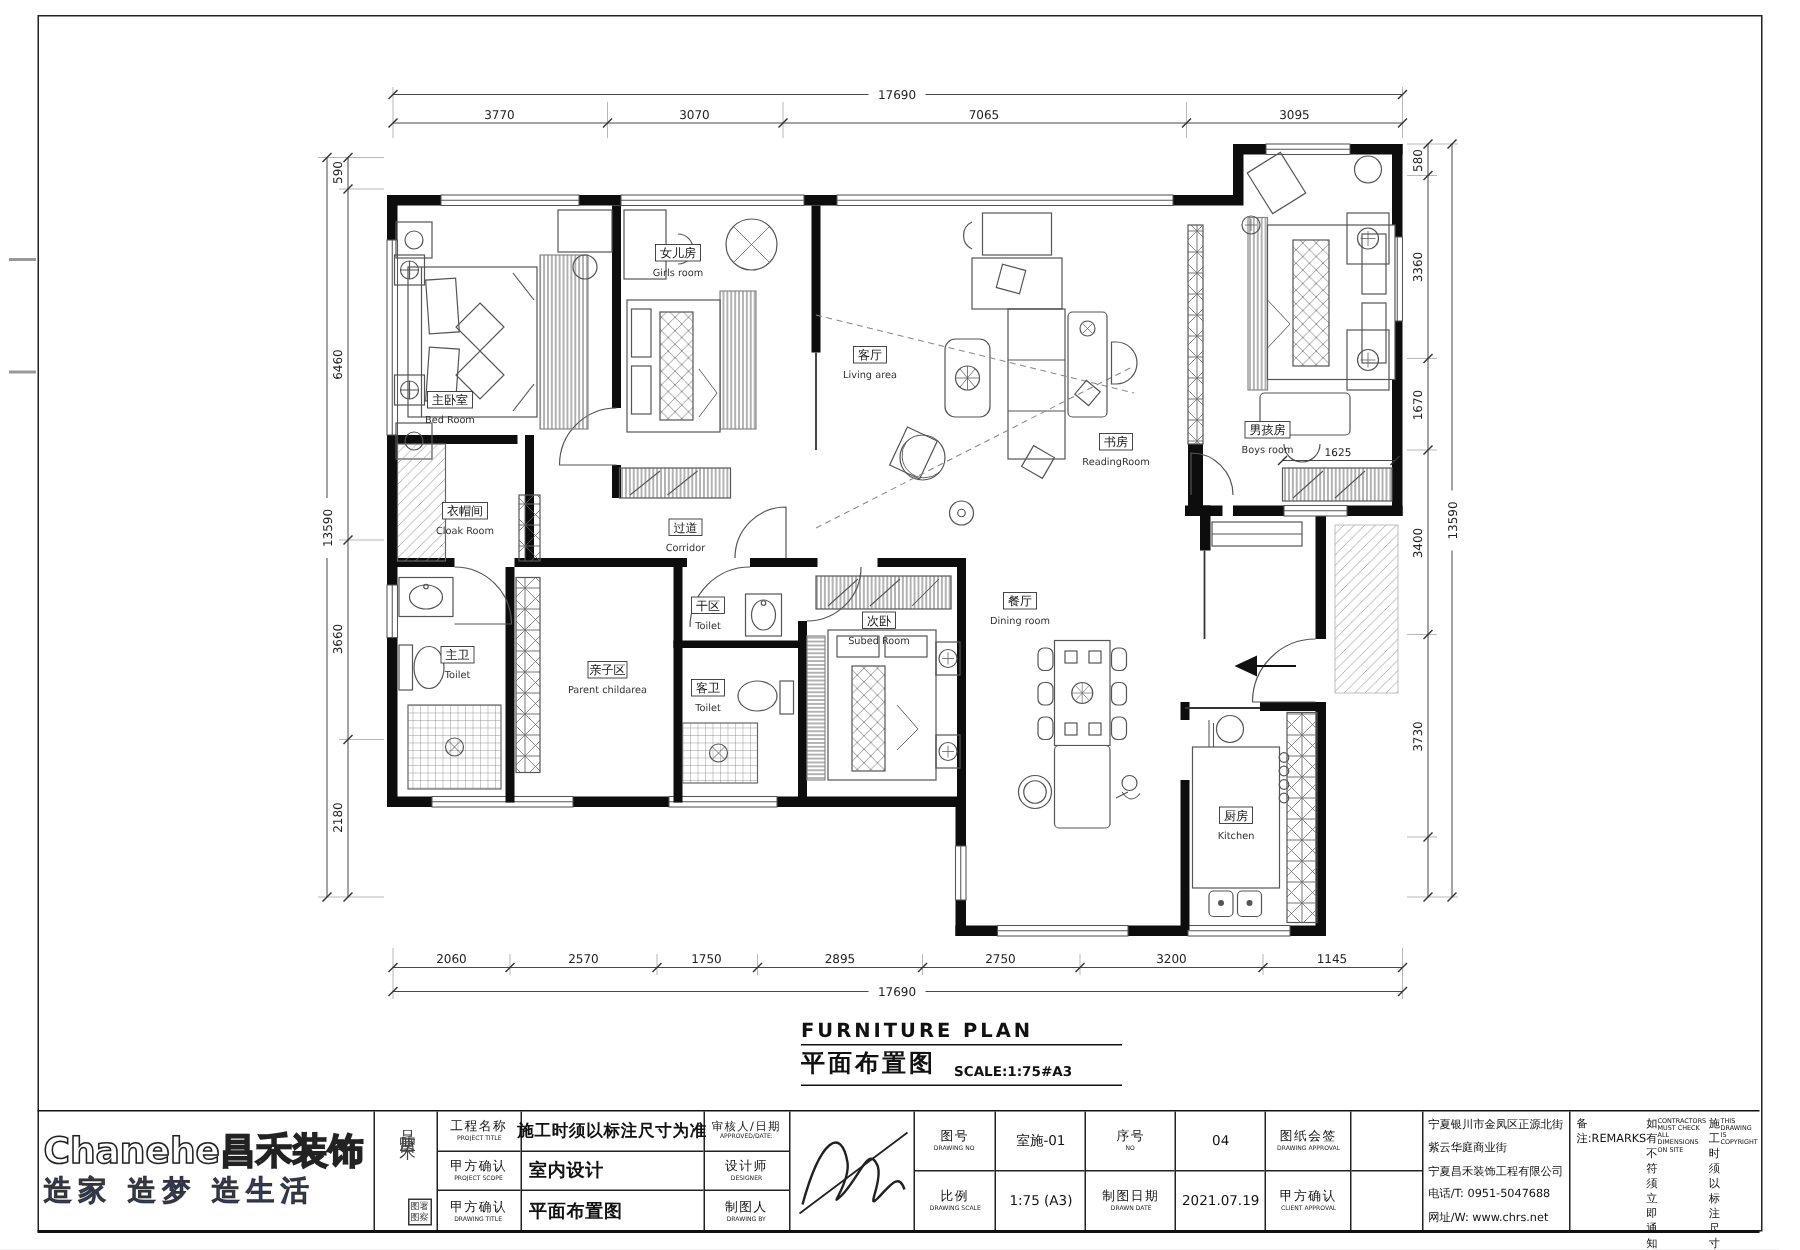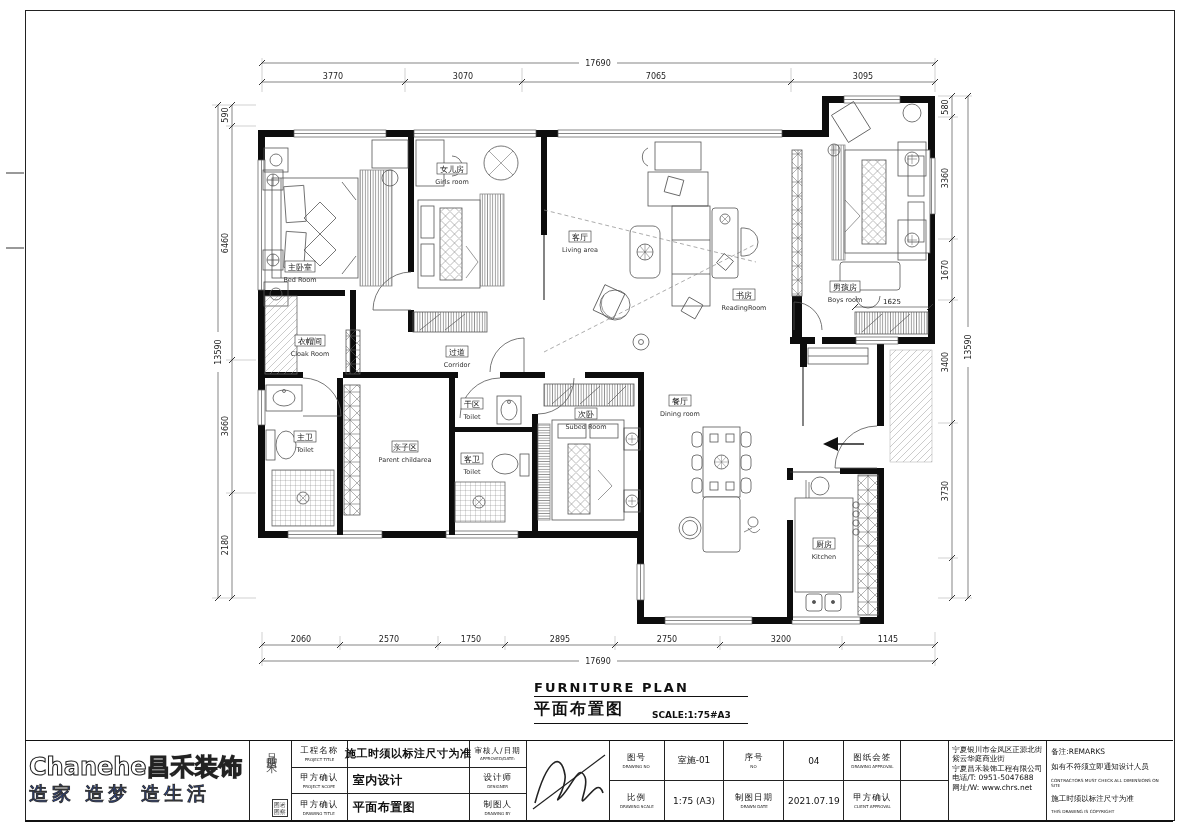--- a/index.html
+++ b/index.html
@@ -6,21 +6,21 @@
   .page{position:relative;width:1200px;height:833px;background:#fff;overflow:hidden;
         font-family:"DejaVu Sans","Liberation Sans",sans-serif;color:#111;}
   .frame{position:absolute;left:25px;top:10px;width:1148px;height:809px;border:1px solid #222;}
   svg text{font-family:"DejaVu Sans","Liberation Sans",sans-serif;}
   
   .sheet-title{position:absolute;left:534px;top:680px;width:214px;}
   .st-en{font-size:13px;letter-spacing:2px;font-weight:bold;border-bottom:1.5px solid #111;
          display:block;padding-bottom:1px;}
   .st-row{display:flex;align-items:flex-end;border-bottom:1.5px solid #111;padding:2px 0 3px 0;}
   .st-zh{font-size:16px;font-weight:bold;letter-spacing:2px;}
-  .st-scale{font-size:9px;font-weight:bold;margin-left:28px;}
+  .st-scale{font-size:9px;font-weight:bold;margin-left:12px;}
   
   .tb{position:absolute;left:25px;top:740px;width:1148px;height:79px;border-top:1.5px solid #111;
       border-bottom:2px solid #111;display:flex;font-size:8px;}
   .tb .cell{border-right:1px solid #222;box-sizing:border-box;position:relative;}
   .logo{width:225px;display:flex;flex-direction:column;justify-content:center;padding-left:4px;}
   .logo-brand{font-size:24px;font-weight:bold;color:#fff;-webkit-text-stroke:1px #222;
               text-shadow:0 0 1px #666;line-height:1.1;white-space:nowrap;}
   .logo-slogan{font-size:19px;font-weight:normal;color:#1d4ed8;-webkit-text-stroke:1px #333;
                text-shadow:0 0 1px #777;letter-spacing:4px;white-space:nowrap;}
   .motto{width:42px;display:flex;flex-direction:column;align-items:center;justify-content:space-between;
@@ -29,23 +29,23 @@
   .stamp{border:1px solid #333;font-size:6px;line-height:7px;text-align:center;padding:1px;
          color:#333;align-self:flex-end;margin-right:3px;}
   .lblcol{display:flex;flex-direction:column;}
   .lblcol .r{flex:1;border-bottom:1px solid #222;display:flex;flex-direction:column;
              align-items:center;justify-content:center;text-align:center;}
   .lblcol .r:last-child{border-bottom:none;}
   .zh{font-size:8.5px;letter-spacing:1px;}
   .en{font-size:4.5px;color:#222;transform:scale(.9);white-space:nowrap;}
   .val{font-size:12px;font-weight:bold;letter-spacing:.5px;white-space:nowrap;}
   .val-sm{font-size:9px;font-weight:normal;letter-spacing:0;}
-  .company{width:98px;padding:4px 3px;display:flex;flex-direction:column;
+  .company{width:98px;padding:4px 3px;display:flex;flex-direction:column;justify-content:space-between;
            font-size:7.5px;line-height:1.25;}
-  .remarks{width:126px;padding:3px 4px;display:flex;flex-direction:column;justify-content:space-around;
+  .remarks{width:126px;padding:3px 4px;display:flex;flex-direction:row;justify-content:space-around;
            border-right:none!important;}
   .remarks .tiny{font-size:4.5px;transform-origin:left;transform:scale(.95);}
   .rm-zh{font-size:7.5px;}
   .ticks{position:absolute;left:6px;width:18px;height:2px;background:#999;}
 </style>
 </head>
 <body>
 
 <div class="page">
   <div class="frame"></div>

